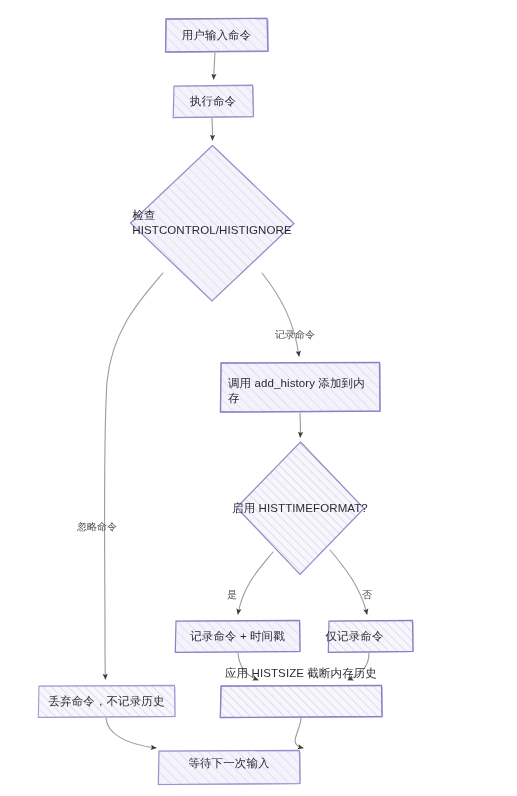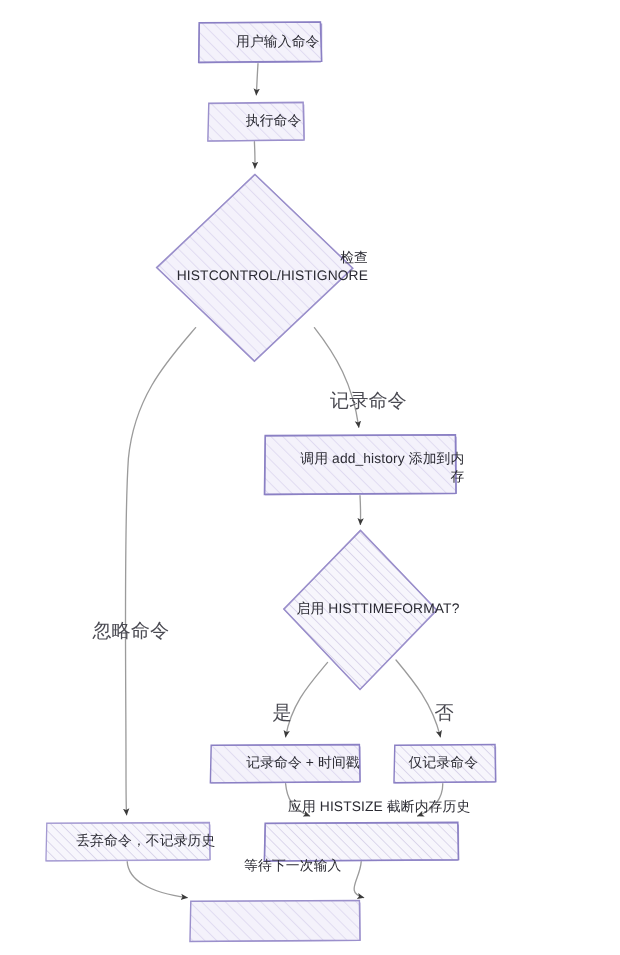--- a/index.html
+++ b/index.html
@@ -19,33 +19,32 @@
     top: 0;
     left: 0;
     width: 517px;
     height: 796px;
   }
   .node-label {
     position: absolute;
     display: flex;
     align-items: center;
     justify-content: center;
-    text-align: right;
+    text-align: left;
     color: #2b2b33;
     font-size: 11.5px;
     line-height: 15px;
     letter-spacing: 0.1px;
     pointer-events: none;
     white-space: pre-line;
-    padding-left: 15px;
   }
   .edge-label {
     position: absolute;
     color: #4a4a52;
-    font-size: 16px;
+    font-size: 10px;
     line-height: 13px;
     text-align: center;
     white-space: nowrap;
     pointer-events: none;
   }
 </style>
 </head>
 <body>
 
 <svg id="canvas" viewBox="0 0 517 796" xmlns="http://www.w3.org/2000/svg">
@@ -154,21 +153,21 @@
 <div class="node-label" style="left:232px; top:498px; width:136px; height:20px;">启用 HISTTIMEFORMAT?</div>
 
 <div class="node-label" style="left:175px; top:620px; width:125px; height:32px;">记录命令 + 时间戳</div>
 
 <div class="node-label" style="left:312px; top:620px; width:85px; height:32px;">仅记录命令</div>
 
 <div class="node-label" style="left:38px; top:685px; width:137px; height:32px;">丢弃命令，不记录历史</div>
 
 <div class="node-label" style="left:220px; top:657px; width:162px; height:32px;">应用 HISTSIZE 截断内存历史</div>
 
-<div class="node-label" style="left:158px; top:709px; width:142px; height:26px;">等待下一次输入</div>
+<div class="node-label" style="left:158px; top:750px; width:142px; height:26px;">等待下一次输入</div>
 
 <div class="edge-label" style="left:77px; top:520px;font-family:Liberation Serif, serif;">忽略命令</div>
 
 <div class="edge-label" style="left:275px; top:328px;">记录命令</div>
 
 <div class="edge-label" style="left:227px; top:588px;">是</div>
 
 <div class="edge-label" style="left:362px; top:588px;">否</div>
 
 </body></html>

